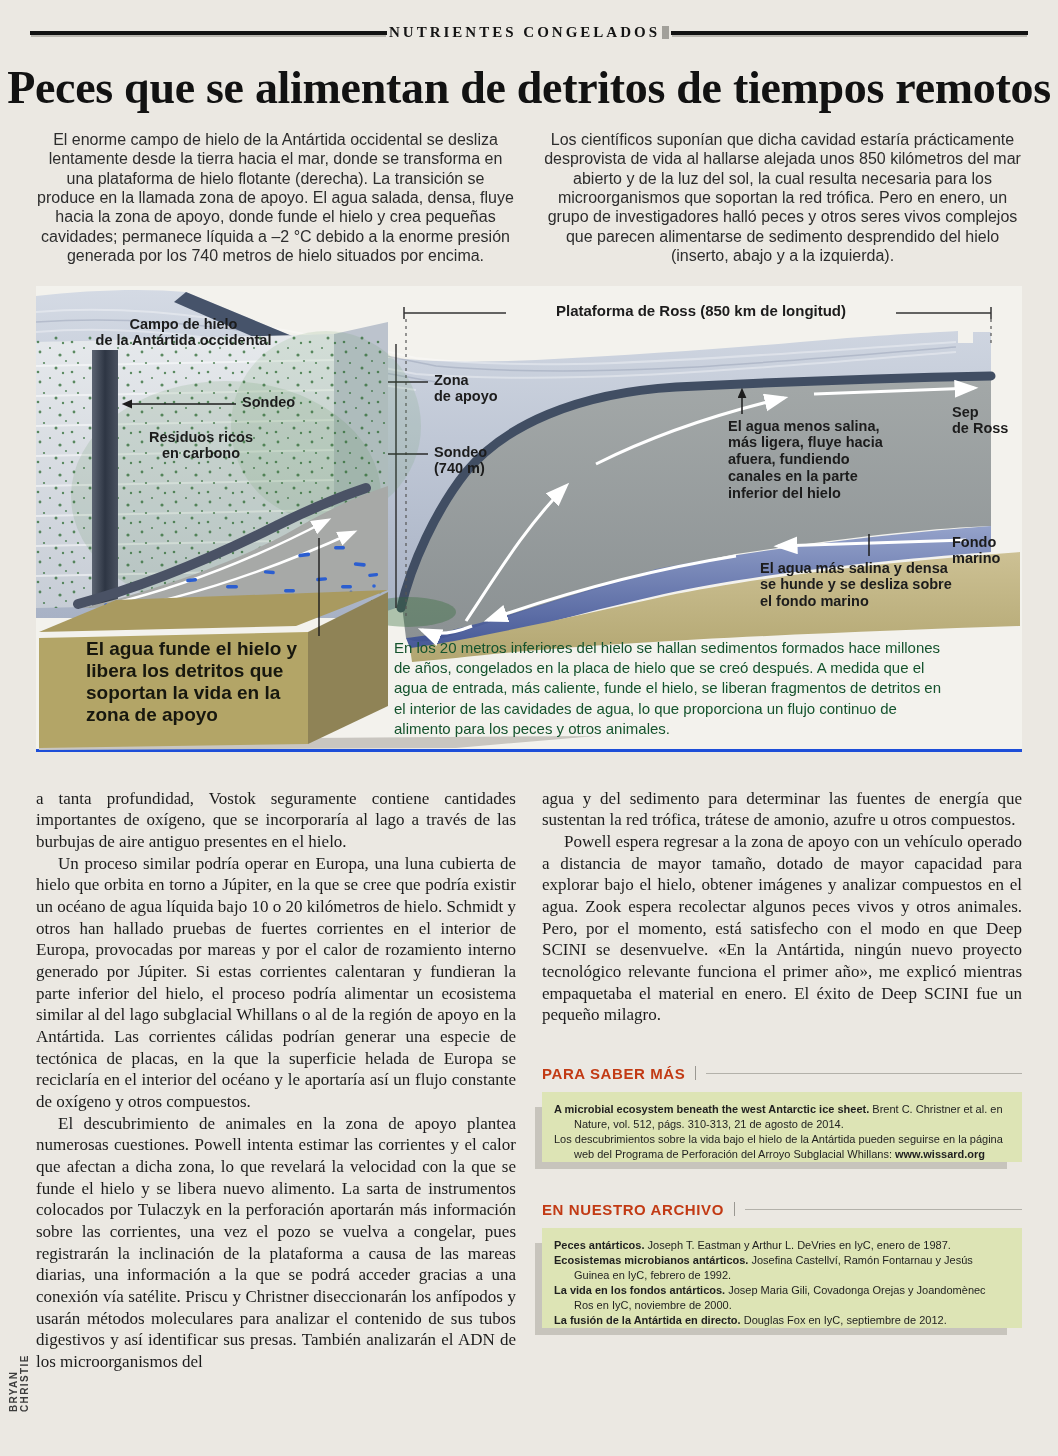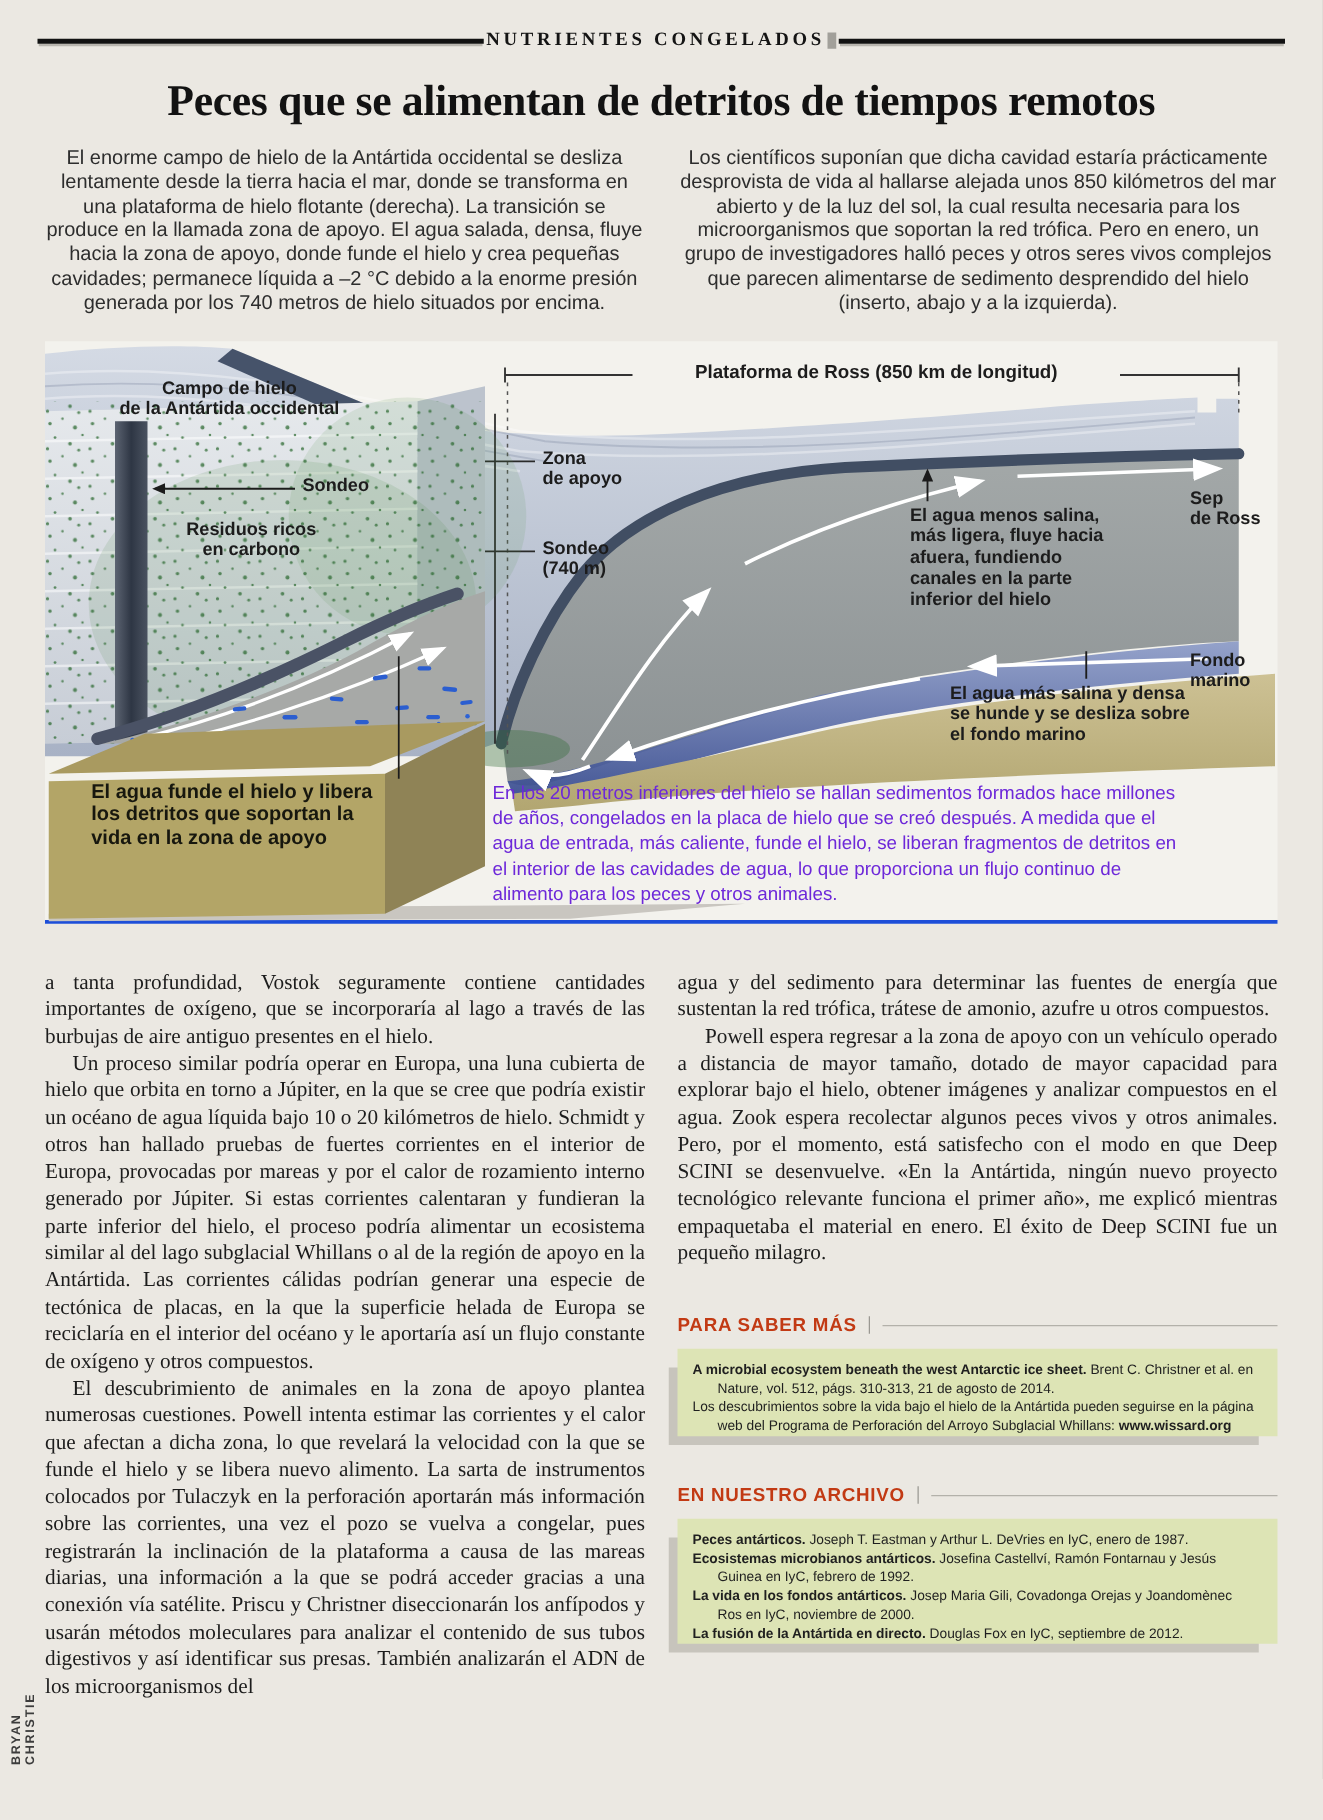--- a/index.html
+++ b/index.html
@@ -12,21 +12,21 @@
   
   .kicker{ display:flex; align-items:center; gap:2px; padding:0 30px; margin-top:24px; }
   .kicker .rule{ flex:1; height:4px; background:#121212; box-shadow:0 3px 0 -1px #b9b6af; }
   .kicker .lbl{
     font-family:"Liberation Serif", serif; font-weight:bold; font-size:15px;
     letter-spacing:3px; color:#141414; white-space:nowrap;
   }
   .kicker .tick{ width:7px; height:13px; background:#a2a09a; }
   .title{
     margin-top:20px; text-align:center;
-    font-family:"Liberation Serif", serif; font-weight:bold; font-size:35px;
+    font-family:"Liberation Serif", serif; font-weight:bold; font-size:46px;
     letter-spacing:-0.3px; color:#121212;
   }
   
   .intro{
     display:grid; grid-template-columns:1fr 1fr; gap:28px;
     padding:0 36px; margin-top:16px;
     font-size:16px; line-height:1.21; color:#2d2d2d;text-align:center;
   }
   
   .panel{
@@ -39,21 +39,21 @@
     color:#1c1c1c; white-space:pre-line;
   }
   .dlabel.center{ text-align:center; }
   .bracket-label{
     position:absolute; top:16px; left:470px; width:390px; text-align:center;
     background:#f3f2ed; font-weight:bold; font-size:15px; color:#1c1c1c; padding:0 6px;
   }
   .melt-label{ color:#17170e; }
   .caption{
     position:absolute; left:358px; top:352px; width:552px;
-    font-size:15px; line-height:1.36; color:#6d28d9; font-weight:normal;
+    font-size:15px; line-height:1.36; color:#14532d; font-weight:normal;
   }
   
   .bodycols{
     display:grid; grid-template-columns:1fr 1fr; gap:26px;
     padding:0 36px; margin-top:36px;
     font-family:"Liberation Serif", serif; font-size:17px; line-height:1.275;
     color:#1c1c1c; text-align:justify;
   }
   .bodycols p.ind{ text-indent:22px; }
   
@@ -291,21 +291,21 @@
     <div class="dlabel" style="left:398px; top:86px;">Zona
 de apoyo</div>
     <div class="dlabel" style="left:398px; top:158px;">Sondeo
 (740 m)</div>
     <div class="dlabel" style="left:692px; top:132px; width:172px;">El agua menos salina, más ligera, fluye hacia afuera, fundiendo canales en la parte inferior del hielo</div>
     <div class="dlabel" style="left:916px; top:118px;">Sep
 de Ross</div>
     <div class="dlabel" style="left:724px; top:274px; width:200px;">El agua más salina y densa se hunde y se desliza sobre el fondo marino</div>
     <div class="dlabel" style="left:916px; top:248px;">Fondo
 marino</div>
-    <div class="dlabel melt-label" style="left:37px; top:352px; width:230px; font-size:16px;">El agua funde el hielo y libera los detritos que soportan la vida en la zona de apoyo</div>
+    <div class="dlabel melt-label" style="left:50px; top:352px; width:230px; font-size:19px;">El agua funde el hielo y libera los detritos que soportan la vida en la zona de apoyo</div>
     <div class="caption">En los 20 metros inferiores del hielo se hallan sedimentos formados hace millones de años, congelados en la placa de hielo que se creó después. A medida que el agua de entrada, más caliente, funde el hielo, se liberan fragmentos de detritos en el interior de las cavidades de agua, lo que proporciona un flujo continuo de alimento para los peces y otros animales.</div>
   </div>
 
   <div class="bodycols">
     <div>
       <p>a tanta profundidad, Vostok seguramente contiene cantidades importantes de oxígeno, que se incorporaría al lago a través de las burbujas de aire antiguo presentes en el hielo.</p>
       <p class="ind">Un proceso similar podría operar en Europa, una luna cubierta de hielo que orbita en torno a Júpiter, en la que se cree que podría existir un océano de agua líquida bajo 10 o 20 kilómetros de hielo. Schmidt y otros han hallado pruebas de fuertes corrientes en el interior de Europa, provocadas por mareas y por el calor de rozamiento interno generado por Júpiter. Si estas corrientes calentaran y fundieran la parte inferior del hielo, el proceso podría alimentar un ecosistema similar al del lago subglacial Whillans o al de la región de apoyo en la Antártida. Las corrientes cálidas podrían generar una especie de tectónica de placas, en la que la superficie helada de Europa se reciclaría en el interior del océano y le aportaría así un flujo constante de oxígeno y otros compuestos.</p>
       <p class="ind">El descubrimiento de animales en la zona de apoyo plantea numerosas cuestiones. Powell intenta estimar las corrientes y el calor que afectan a dicha zona, lo que revelará la velocidad con la que se funde el hielo y se libera nuevo alimento. La sarta de instrumentos colocados por Tulaczyk en la perforación aportarán más información sobre las corrientes, una vez el pozo se vuelva a congelar, pues registrarán la inclinación de la plataforma a causa de las mareas diarias, una información a la que se podrá acceder gracias a una conexión vía satélite. Priscu y Christner diseccionarán los anfípodos y usarán métodos moleculares para analizar el contenido de sus tubos digestivos y así identificar sus presas. También analizarán el ADN de los microorganismos del</p>
     </div>
     <div>

